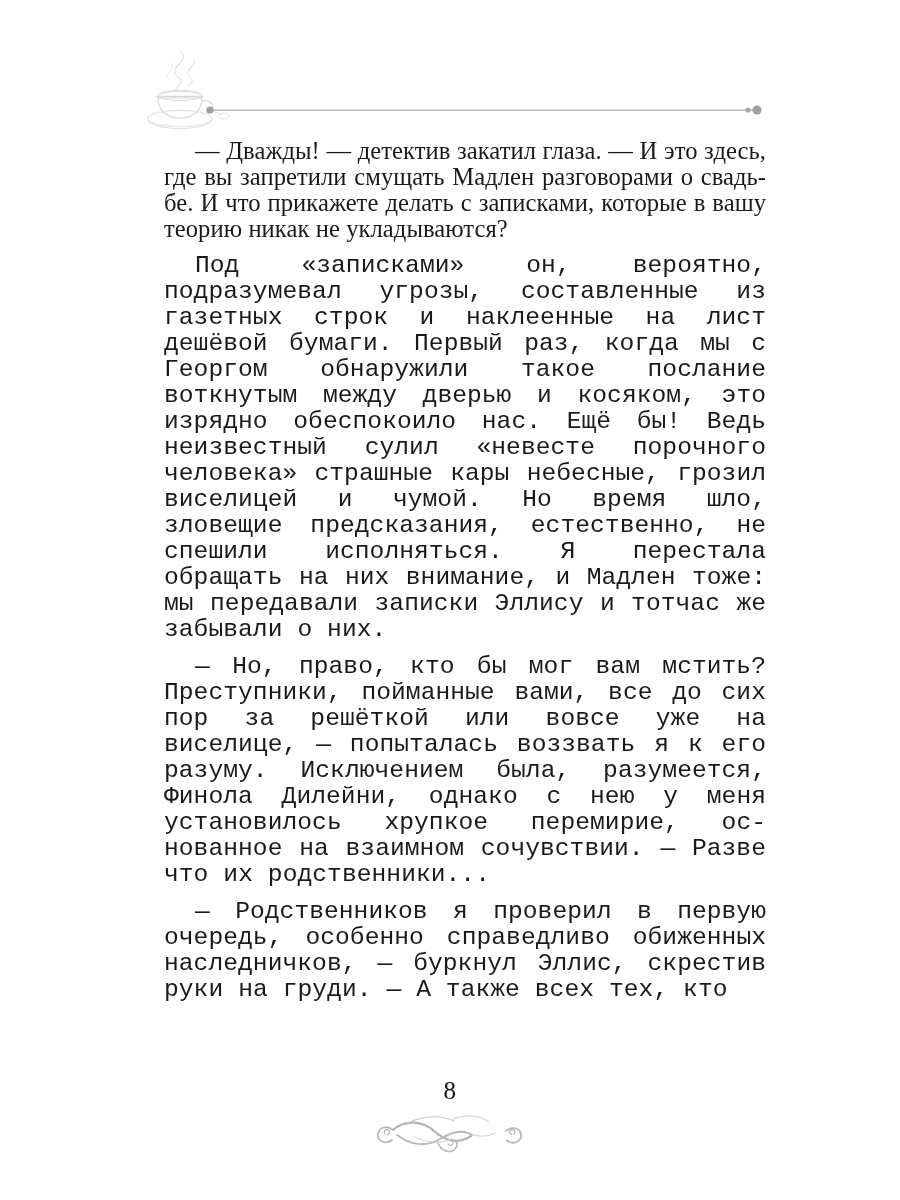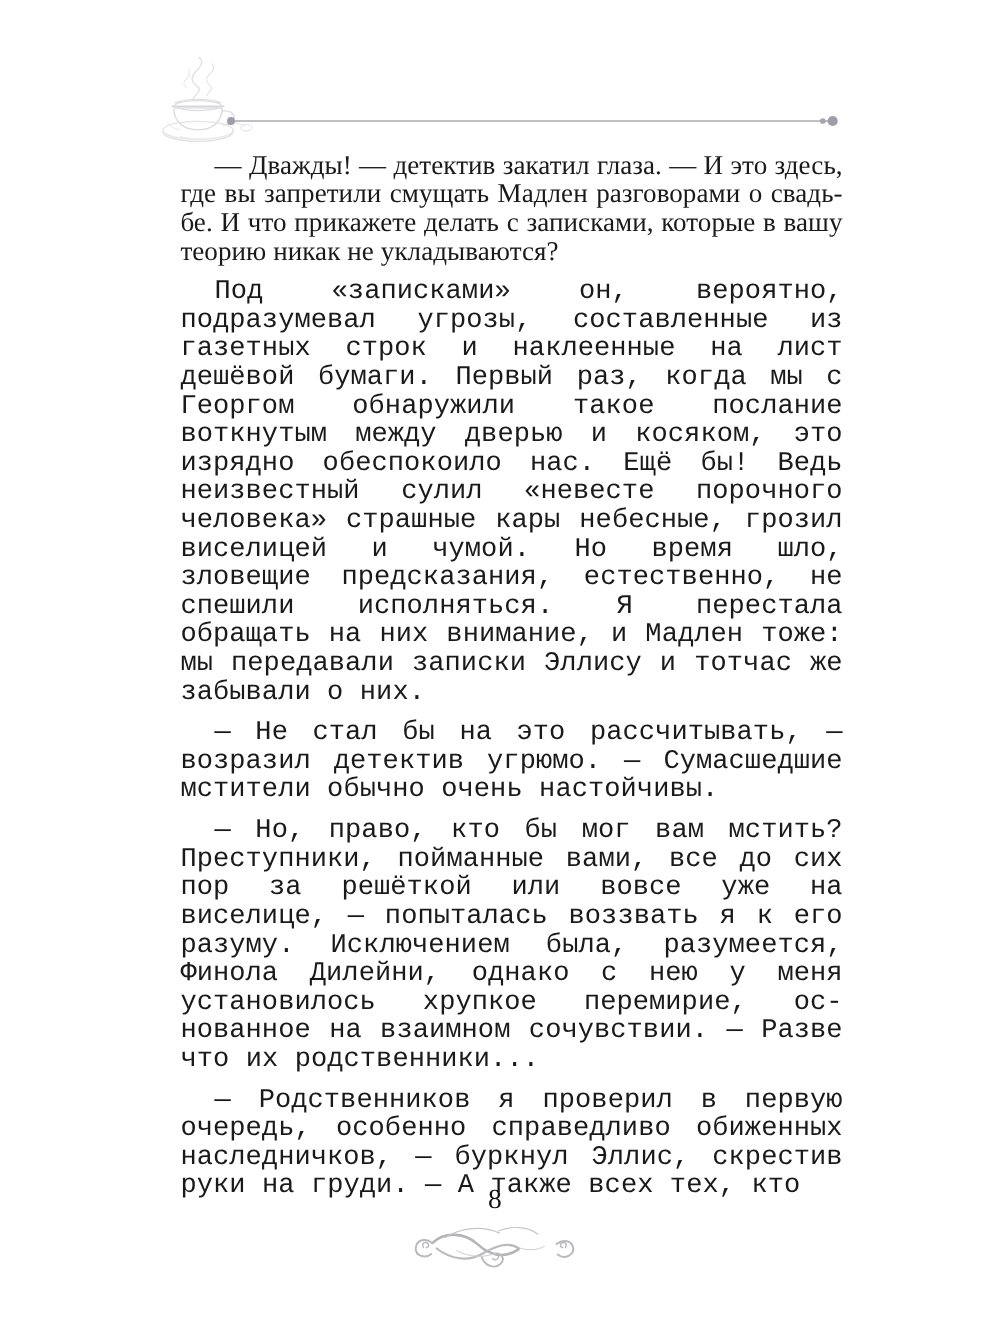--- a/index.html
+++ b/index.html
@@ -145,21 +145,20 @@
         <circle cx="554" cy="12" r="4.6" fill="#9e9ea7"></circle>
         <circle cx="545" cy="12" r="2.6" fill="#a7a7b0"></circle>
       </svg>
     </div>
 
   </div>
 
   <div class="content">
     <p class="para">— Дважды! — детектив закатил глаза. — И это здесь, где вы запретили смущать Мадлен разговорами о свадь­бе. И что прикажете делать с записками, которые в вашу теорию никак не укладываются?</p>
     <p class="para">Под «записками» он, вероятно, подразумевал угрозы, составленные из газетных строк и наклеенные на лист дешёвой бумаги. Первый раз, когда мы с Георгом обна­ружили такое послание воткнутым между дверью и ко­сяком, это изрядно обеспокоило нас. Ещё бы! Ведь неиз­вестный сулил «невесте порочного человека» страшные кары небесные, грозил виселицей и чумой. Но время шло, зловещие предсказания, естественно, не спешили исполняться. Я перестала обращать на них внимание, и Мадлен тоже: мы передавали записки Эллису и тотчас же забывали о них.</p>
-    <p class="para">— Не стал бы на это рассчитывать, — возразил детек­тив угрюмо. — Сумасшедшие мстители обычно очень на­стойчивы.</p>
     <p class="para">— Но, право, кто бы мог вам мстить? Преступники, пойманные вами, все до сих пор за решёткой или вовсе уже на виселице, — попыталась воззвать я к его разуму. Исключением была, разумеется, Финола Дилейни, од­нако с нею у меня установилось хрупкое перемирие, ос­нованное на взаимном сочувствии. — Разве что их род­ственники...</p>
     <p class="para">— Родственников я проверил в первую очередь, осо­бенно справедливо обиженных наследничков, — буркнул Эллис, скрестив руки на груди. — А также всех тех, кто</p>
   </div>
 
   <div class="footer">
 
     <div class="page-number">8</div>
 
     <div class="footer-flourish">
       <svg viewBox="0 0 150 62" width="150" height="62" fill="none" stroke="#8f8f97" stroke-width="1.5" stroke-linecap="round" stroke-linejoin="round">

